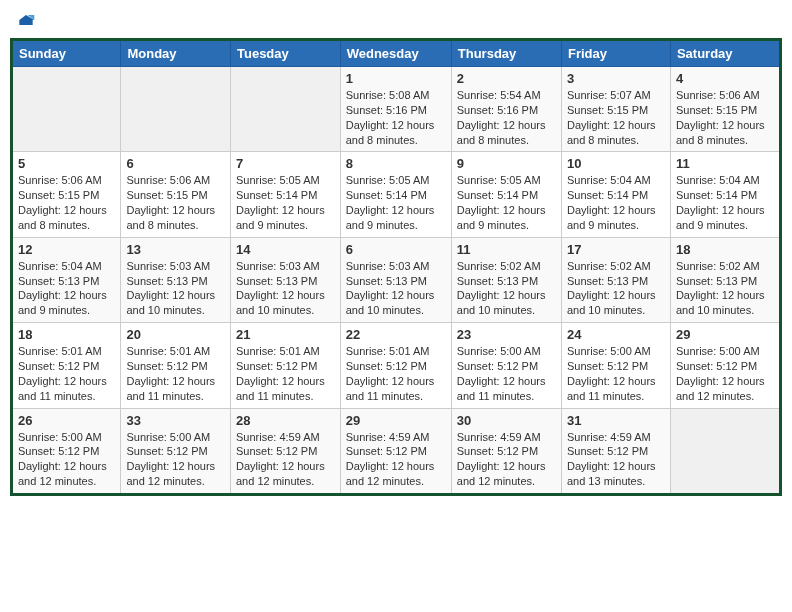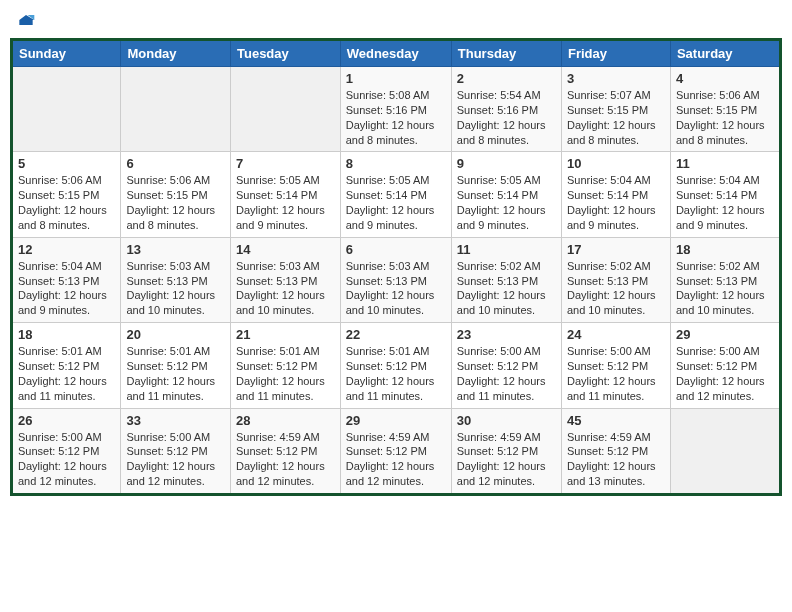--- a/index.html
+++ b/index.html
@@ -342,21 +342,21 @@
 and 12 minutes.</div>
         </td>
         <td>
           <span class="day-number">30</span>
           <div class="day-info">Sunrise: 4:59 AM
 Sunset: 5:12 PM
 Daylight: 12 hours
 and 12 minutes.</div>
         </td>
         <td>
-          <span class="day-number">45</span>
+          <span class="day-number">31</span>
           <div class="day-info">Sunrise: 4:59 AM
 Sunset: 5:12 PM
 Daylight: 12 hours
 and 13 minutes.</div>
         </td>
         <td class="empty-cell"></td>
       </tr>
     </tbody>
 </table>
 

